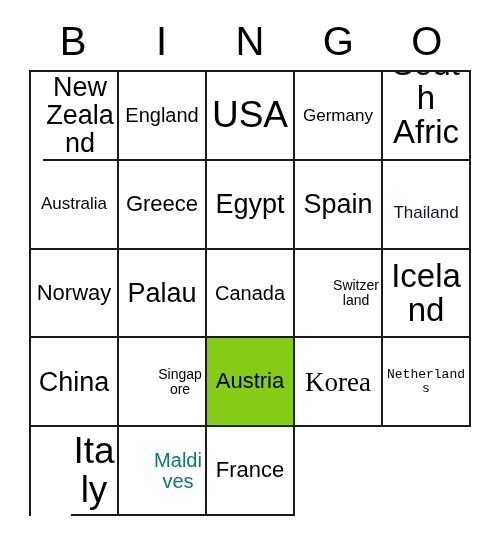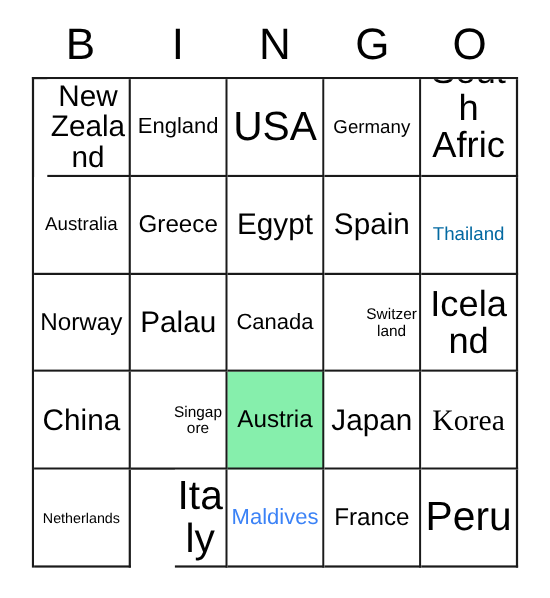--- a/index.html
+++ b/index.html
@@ -81,21 +81,21 @@
   }
 
   
   .fs-xl   { font-size: 37px; }
   .fs-lg   { font-size: 33px; }
   .fs-md   { font-size: 27px; }
   .fs-sm   { font-size: 22px; }
   .fs-xs   { font-size: 20px; }
   .fs-xxs  { font-size: 17px; }
   .fs-tiny { font-size: 14px; padding-left: 36px; }
-  .fs-mini { font-size: 13px; }
+  .fs-mini { font-size: 13px; font-family: Liberation Mono, monospace; }
 </style>
 </head>
 <body style="background: rgb(255, 255, 255);">
 
 <div class="card">
 
   <div class="header">
     <div class="header-letter" style="color: rgb(0, 0, 0);">B</div>
     <div class="header-letter" style="color: rgb(0, 0, 0);">I</div>
     <div class="header-letter" style="color: rgb(0, 0, 0);">N</div>
@@ -127,21 +127,21 @@
     <div class="cell" style="border-right-color: rgb(26, 26, 26); border-bottom-color: rgb(26, 26, 26); background: rgb(255, 255, 255);">
       <span class="cell-text fs-sm" style="color: rgb(0, 0, 0);">Greece</span>
     </div>
     <div class="cell" style="border-right-color: rgb(26, 26, 26); border-bottom-color: rgb(26, 26, 26); background: rgb(255, 255, 255);">
       <span class="cell-text fs-md" style="color: rgb(0, 0, 0);">Egypt</span>
     </div>
     <div class="cell" style="border-right-color: rgb(26, 26, 26); border-bottom-color: rgb(26, 26, 26); background: rgb(255, 255, 255);">
       <span class="cell-text fs-md" style="color: rgb(0, 0, 0);">Spain</span>
     </div>
     <div class="cell" style="border-right-color: rgb(26, 26, 26); border-bottom-color: rgb(26, 26, 26); background: rgb(255, 255, 255);">
-      <span class="cell-text fs-xxs" style="color: #0369a1; margin-top: 18px;">Thailand</span>
+      <span class="cell-text fs-xxs" style="color: #0f172a; margin-top: 18px;">Thailand</span>
     </div>
 
     <div class="cell" style="border-right-color: rgb(26, 26, 26); border-bottom-color: rgb(26, 26, 26); background: rgb(255, 255, 255);">
       <span class="cell-text fs-sm" style="color: rgb(0, 0, 0);">Norway</span>
     </div>
     <div class="cell" style="border-right-color: rgb(26, 26, 26); border-bottom-color: rgb(26, 26, 26); background: rgb(255, 255, 255);">
       <span class="cell-text fs-md" style="color: rgb(0, 0, 0);">Palau</span>
     </div>
     <div class="cell" style="border-right-color: rgb(26, 26, 26); border-bottom-color: rgb(26, 26, 26); background: rgb(255, 255, 255); align-items: center;">
       <span class="cell-text fs-xs" style="color: rgb(0, 0, 0);">Canada</span>
@@ -152,40 +152,34 @@
     <div class="cell" style="border-right-color: rgb(26, 26, 26); border-bottom-color: rgb(26, 26, 26); background: rgb(255, 255, 255);">
       <span class="cell-text fs-lg" style="color: rgb(0, 0, 0);">Iceland</span>
     </div>
 
     <div class="cell" style="border-right-color: rgb(26, 26, 26); border-bottom-color: rgb(26, 26, 26); background: rgb(255, 255, 255); justify-content: center;">
       <span class="cell-text fs-md" style="color: rgb(0, 0, 0);">China</span>
     </div>
     <div class="cell" style="border-right-color: rgb(26, 26, 26); border-bottom-color: rgb(26, 26, 26); background: rgb(255, 255, 255);">
       <span class="cell-text fs-tiny" style="color: rgb(0, 0, 0);">Singapore</span>
     </div>
-    <div class="cell" style="border-right-color: rgb(26, 26, 26); border-bottom-color: rgb(26, 26, 26); background: #86efac;">
+    <div class="cell" style="border-right-color: rgb(26, 26, 26); border-bottom-color: rgb(26, 26, 26); background: #84cc16;">
       <span class="cell-text fs-sm" style="color: rgb(0, 0, 0);">Austria</span>
-    </div>
-    <div class="cell" style="border-right-color: rgb(26, 26, 26); border-bottom-color: rgb(26, 26, 26); background: rgb(255, 255, 255);">
-      <span class="cell-text fs-md" style="color: rgb(0, 0, 0);">Japan</span>
     </div>
     <div class="cell" style="border-right-color: rgb(26, 26, 26); border-bottom-color: rgb(26, 26, 26); background: rgb(255, 255, 255);">
       <span class="cell-text fs-md" style="color: rgb(0, 0, 0); font-family: Liberation Serif, serif;">Korea</span>
     </div>
 
     <div class="cell" style="border-right-color: rgb(26, 26, 26); border-bottom-color: rgb(26, 26, 26); background: rgb(255, 255, 255);">
       <span class="cell-text fs-mini" style="color: rgb(0, 0, 0);">Netherlands</span>
     </div>
     <div class="cell" style="border-right-color: rgb(26, 26, 26); border-bottom-color: rgb(26, 26, 26); background: rgb(255, 255, 255); margin-left: 40px;">
       <span class="cell-text fs-xl" style="color: rgb(0, 0, 0);">Italy</span>
     </div>
     <div class="cell" style="border-right-color: rgb(26, 26, 26); border-bottom-color: rgb(26, 26, 26); background: rgb(255, 255, 255);">
-      <span class="cell-text fs-xs" style="color: #3b82f6;">Maldives</span>
+      <span class="cell-text fs-xs" style="color: #0f766e; margin-left: 32px;">Maldives</span>
     </div>
     <div class="cell" style="border-right-color: rgb(26, 26, 26); border-bottom-color: rgb(26, 26, 26); background: rgb(255, 255, 255);">
       <span class="cell-text fs-sm" style="color: rgb(0, 0, 0);">France</span>
-    </div>
-    <div class="cell" style="border-right-color: rgb(26, 26, 26); border-bottom-color: rgb(26, 26, 26); background: rgb(255, 255, 255);">
-      <span class="cell-text fs-xl" style="color: rgb(0, 0, 0);">Peru</span>
     </div>
 
   </div>
 </div>
 
 </body></html>

